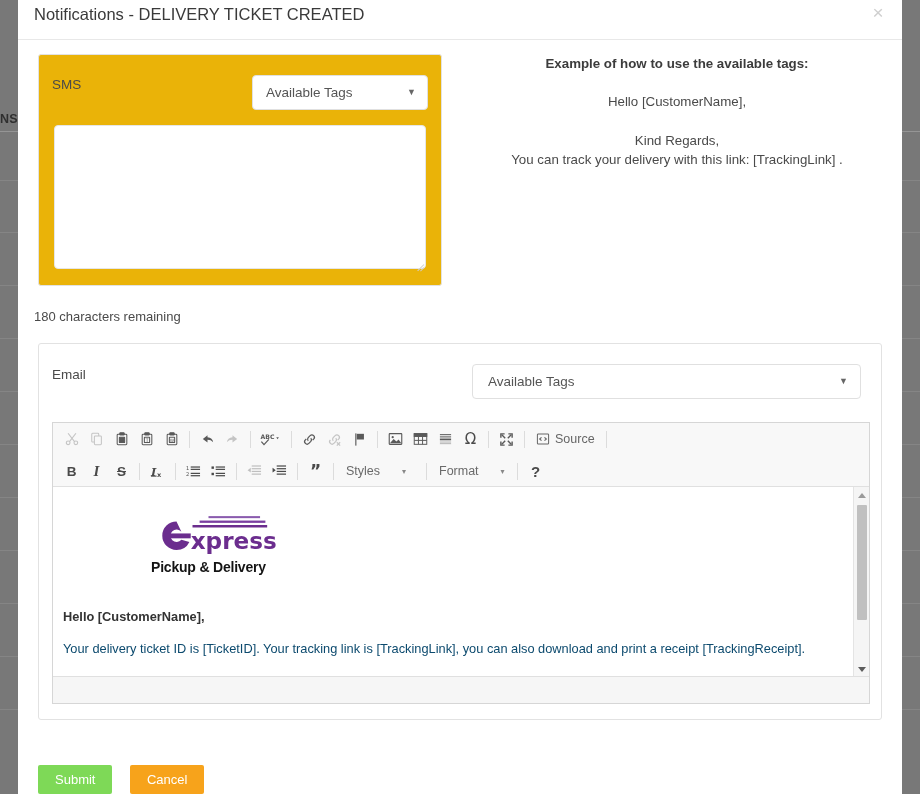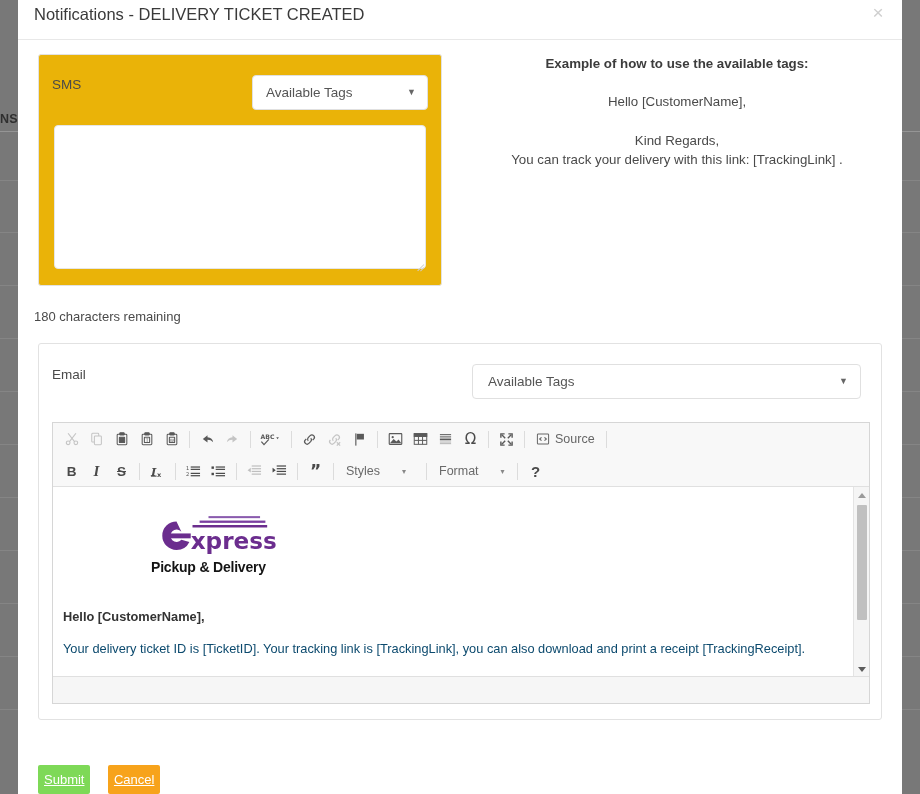--- a/index.html
+++ b/index.html
@@ -429,28 +429,27 @@
   
   .actions {
     position: absolute;
     left: 20px;
     top: 725px;
   }
   .btn {
     display: inline-block;
     height: 29px;
     line-height: 29px;
-    padding: 0 6px;
+    padding: 0 17px;
     font-size: 13px;
     color: #fff;
     border: none;
     border-radius: 2px;
     cursor: pointer;
     font-family: "Liberation Sans", sans-serif;
-    text-decoration: underline;
   }
   .btn-submit { background: #7ed957; }
   .btn-cancel { background: #f7a31b; margin-left: 13px; }
 </style>
 </head>
 <body>
 
 <div id="page-backdrop">
   <div class="bg-col-head">NS</div>
   <div class="bg-head-rule"></div>

